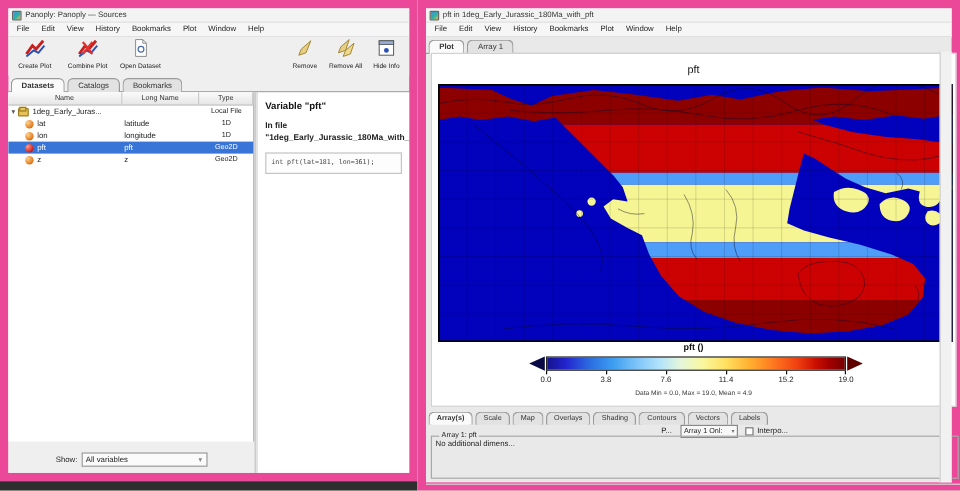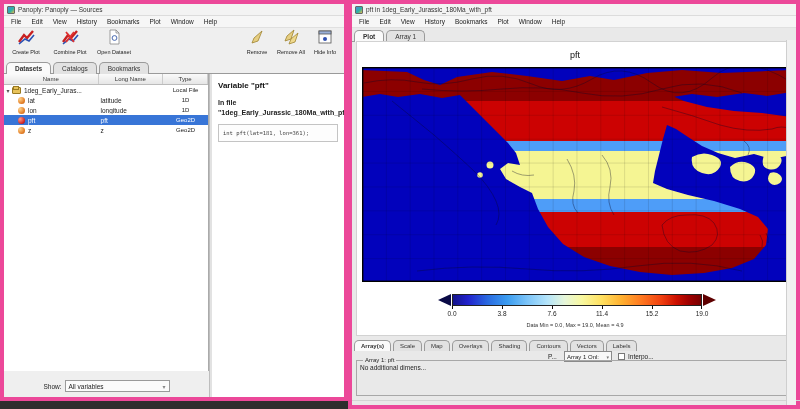--- a/index.html
+++ b/index.html
@@ -1,21 +1,21 @@
 <!DOCTYPE html>
 <html><head>
 <meta charset="utf-8">
 <style>
   * { margin:0; padding:0; box-sizing:border-box; }
   html,body { background:#c9c9c9; }
   #screen {
     position:relative; width:800px; height:409px; overflow:hidden;
     font-family:"Liberation Sans", sans-serif; color:#222; background:#d6d6d6;
   }
-  .window { position:absolute; background:#efefef; border:4px solid #ec4899; }
+  .window { position:absolute; background:#efefef; border:7px solid #ec4899; }
   #win-left { left:0; top:0; width:348px; height:401px; }
   #win-right { left:348px; top:0; width:452px; height:409px; background:#e9e9e9; }
   #taskbar-strip { position:absolute; left:0; top:401px; width:348px; height:8px; background:#2e2e2e; }
 
   .titlebar { height:12px; background:#f3f3f3; border-bottom:1px solid #dcdcdc;
     display:flex; align-items:center; padding:0 3px; gap:3px; }
   .app-icon { width:8px; height:8px; border-radius:1px;
     background:linear-gradient(135deg,#4a90d9 0%,#2bb3a3 55%,#e8b84b 100%); border:0.5px solid #666; }
   .title-text { font-size:6.5px; color:#333; white-space:nowrap; }
 
@@ -321,20 +321,21 @@
           <path d="M398,168 q4,6 2,12 M404,166 q3,5 2,10"></path>
           <path d="M55,204 Q110,197 165,202 T275,199 T380,204"></path>
           <path d="M382,74 q8,6 4,14"></path>
           <path d="M150,104 q10,6 22,4"></path>
         </g>
 
         <rect width="429" height="215" fill="url(#grat)"></rect>
         <rect x="0.7" y="0.7" width="427.6" height="213.6" fill="none" stroke="#000" stroke-width="1.4"></rect>
       </svg>
 
+      <div id="cb-label">pft ()</div>
       <div class="cb-arrow" id="cb-arrow-left"></div>
       <div id="cb-bar"></div>
       <div class="cb-arrow" id="cb-arrow-right"></div>
       <div class="cb-tickmark" style="left:95px"></div>
       <div class="cb-tickmark" style="left:145px"></div>
       <div class="cb-tickmark" style="left:195px"></div>
       <div class="cb-tickmark" style="left:245px"></div>
       <div class="cb-tickmark" style="left:295px"></div>
       <div class="cb-tickmark" style="left:344px"></div>
       <span class="cb-tick" style="left:80px">0.0</span>

